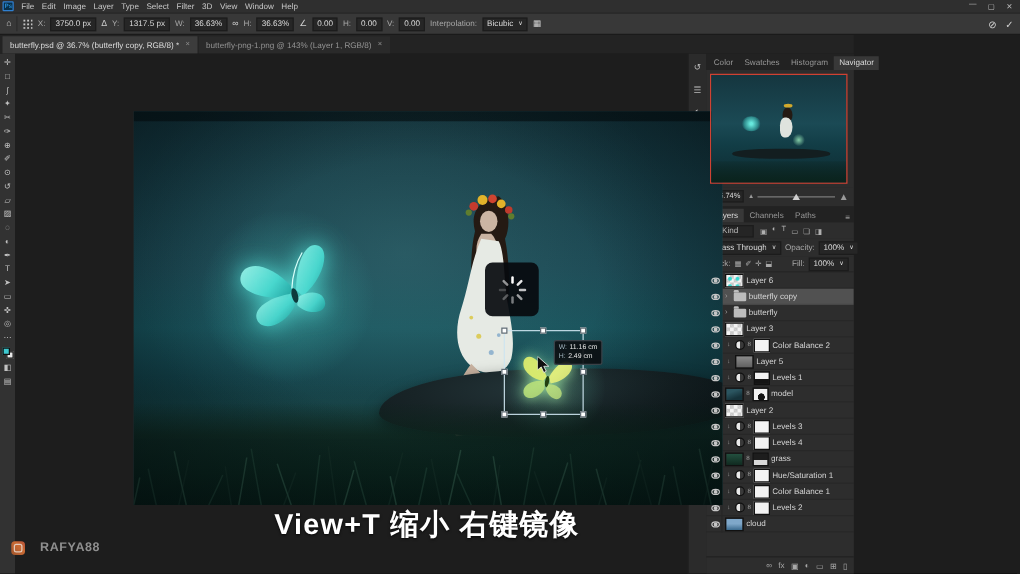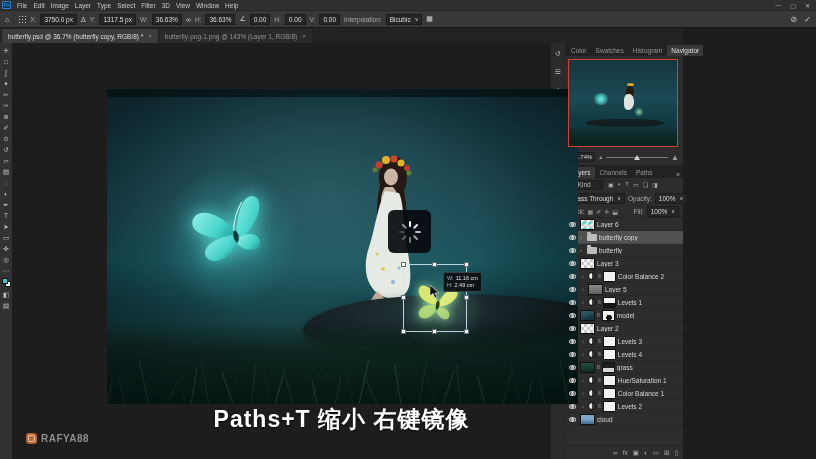--- a/index.html
+++ b/index.html
@@ -165,21 +165,21 @@
   .lfooter { height:14px; background:#2d2d2d; border-top:1px solid #222; display:flex; align-items:center;
              justify-content:flex-end; gap:5px; padding-right:5px; font-size:6.5px; color:#a8a8a8; }
 
   
   .subtitle { position:absolute; left:0; top:404px; width:683px; text-align:center; font-size:23px; font-weight:bold;
               color:#ffffff; text-shadow:0 1px 2px rgba(0,0,0,.8); letter-spacing:1px; pointer-events:none; }
   .keysrow { position:absolute; left:341px; top:426px; display:flex; align-items:center; gap:6px; }
   .keycap { background:rgba(176,176,176,.92); color:#1f1f1f; font-weight:bold; font-size:12px;
             padding:3px 8px; border-radius:3px; border-bottom:2px solid rgba(110,110,110,.95); }
   .keyplus { color:#ffffff; font-size:15px; font-weight:bold; text-shadow:0 1px 2px rgba(0,0,0,.7); }
-  .watermark { position:absolute; left:26px; top:433px; display:flex; align-items:center; gap:4px; }
+  .watermark { position:absolute; left:9px; top:433px; display:flex; align-items:center; gap:12px; }
   .ig { width:11px; height:11px; border-radius:3px;
         background:linear-gradient(45deg,#a0542c,#c96a33 60%,#b45039); position:relative; }
   .ig::after { content:''; position:absolute; inset:2px; border:1px solid rgba(230,220,210,.85); border-radius:2px; }
   .wm-text { color:#8f8f8f; font-size:10px; font-weight:bold; letter-spacing:0.5px; }
 </style>
 </head>
 <body>
 
 <div class="app">
 
@@ -656,18 +656,18 @@
               <span>◐</span>
               <span>▭</span>
               <span>⊞</span>
               <span>▯</span>
             </div>
         </div>
       </div>
     </div>
   </div>
 
-  <div class="subtitle">Paths+T 缩小 右键镜像</div>
+  <div class="subtitle">View+T 缩小 右键镜像</div>
   <div class="watermark">
     <span class="ig"></span>
     <span class="wm-text">RAFYA88</span>
   </div>
 </div>
 
 </body></html>

